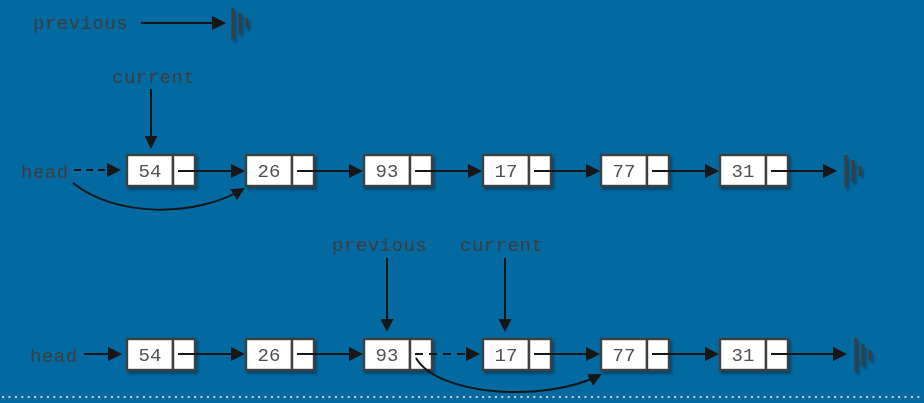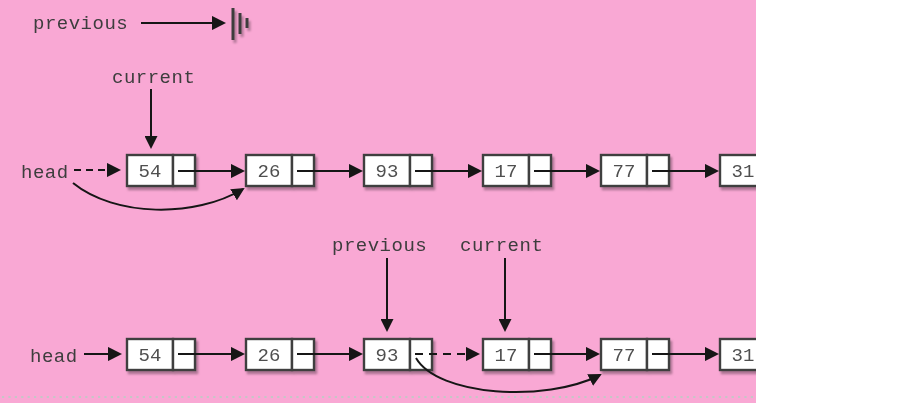--- a/index.html
+++ b/index.html
@@ -1,16 +1,16 @@
 <!DOCTYPE html>
 <html><head>
 <meta charset="utf-8">
 <style>
   html, body { margin: 0; padding: 0; background: #ffffff; }
-  .stage { position: relative; width: 756px; height: 403px; background: #f9a8d4; overflow: hidden; }
+  .stage { position: relative; width: 924px; height: 403px; background: #0369a1; overflow: hidden; }
   svg { display: block; }
   .label {
     font-family: "Liberation Mono", "DejaVu Sans Mono", monospace;
     font-size: 19px; letter-spacing: 0.5px; fill: #3d3d3d;
   }
   .value {
     font-family: "Liberation Mono", "DejaVu Sans Mono", monospace;
     font-size: 19px; fill: #4f4f4f; text-anchor: middle;
   }
   .cell { fill: #ffffff; stroke: #3f3f3f; stroke-width: 2.4; }

